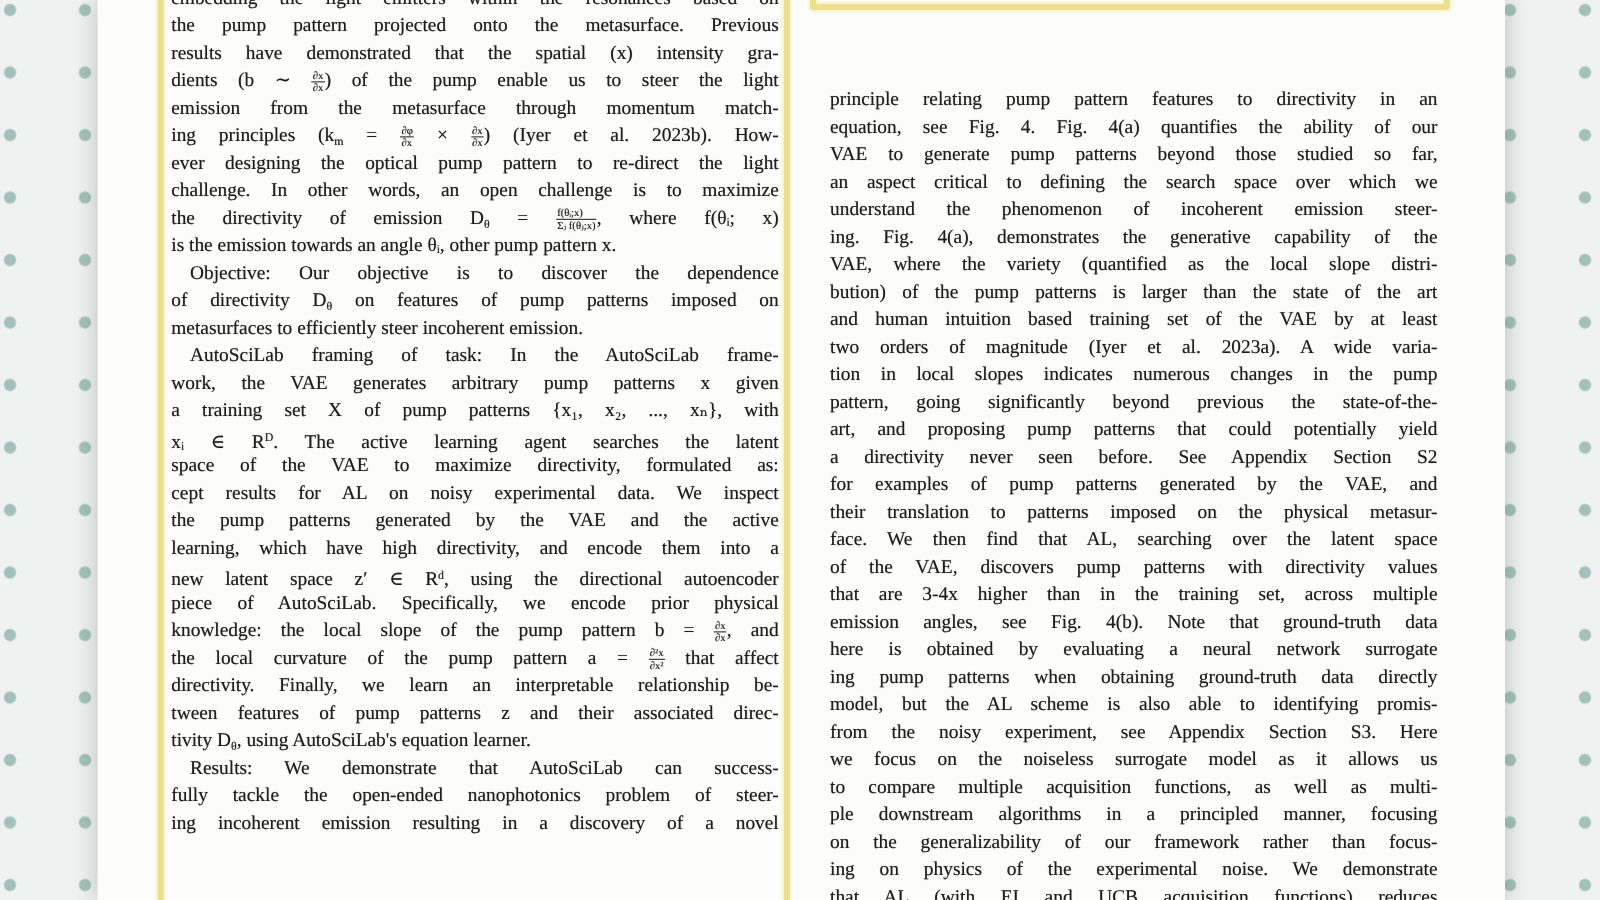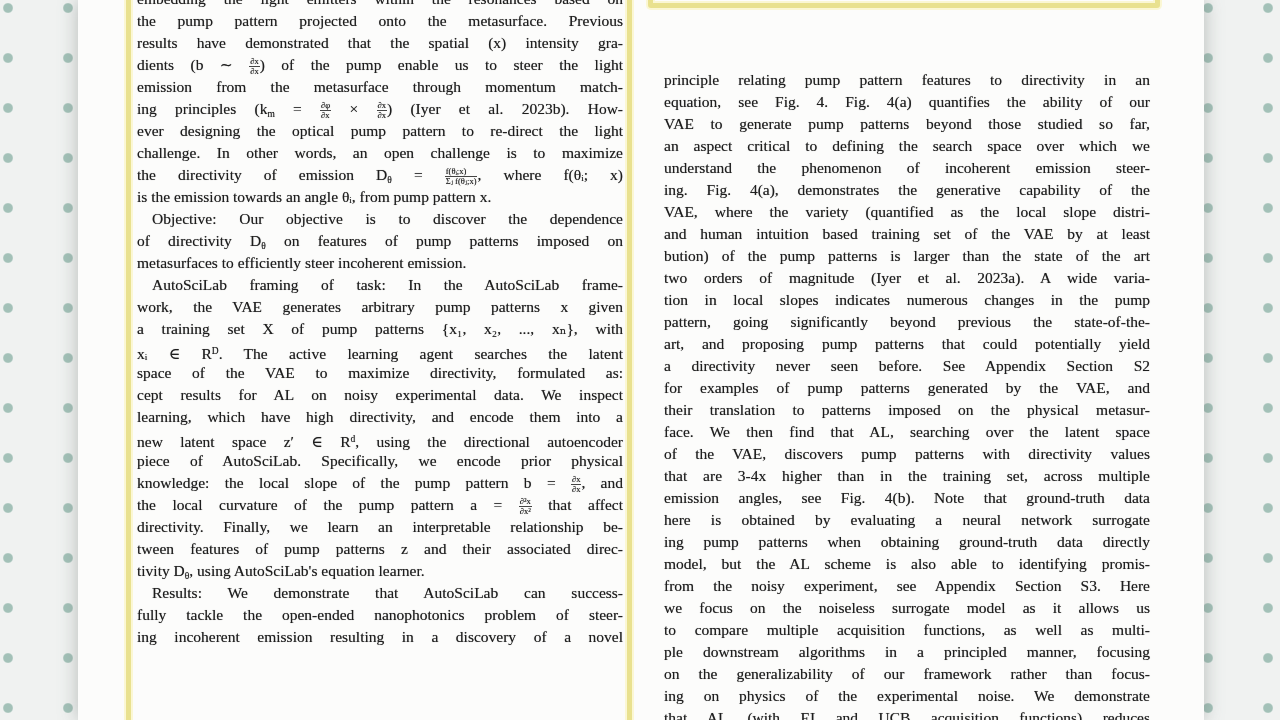--- a/index.html
+++ b/index.html
@@ -65,30 +65,31 @@
 <div class="col col-left">
     <div class="line">embedding the light emitters within the resonances based on</div>
     <div class="line">the pump pattern projected onto the metasurface. Previous</div>
     <div class="line">results have demonstrated that the spatial (x) intensity gra-</div>
     <div class="line">dients (b ∼ <span class="frac"><span class="fn">∂x</span><span class="fd">∂x</span></span>) of the pump enable us to steer the light</div>
     <div class="line">emission from the metasurface through momentum match-</div>
     <div class="line">ing principles (k<sub>m</sub> = <span class="frac"><span class="fn">∂φ</span><span class="fd">∂x</span></span> × <span class="frac"><span class="fn">∂x</span><span class="fd">∂x</span></span>) (Iyer et al. 2023b). How-</div>
     <div class="line">ever designing the optical pump pattern to re-direct the light</div>
     <div class="line">challenge. In other words, an open challenge is to maximize</div>
     <div class="line">the directivity of emission D<sub>θ</sub> = <span class="frac"><span class="fn">f(θᵢ;x)</span><span class="fd">Σⱼ f(θⱼ;x)</span></span>, where f(θᵢ; x)</div>
-    <div class="line end">is the emission towards an angle θᵢ, from pump pattern x.</div>
+    <div class="line end">is the emission towards an angle θᵢ, other pump pattern x.</div>
     <div class="line indent"><b>Objective</b>: Our objective is to discover the dependence</div>
     <div class="line">of directivity D<sub>θ</sub> on features of pump patterns imposed on</div>
     <div class="line end">metasurfaces to efficiently steer incoherent emission.</div>
     <div class="line indent"><b>AutoSciLab framing of task</b>: In the AutoSciLab frame-</div>
     <div class="line">work, the VAE generates arbitrary pump patterns <b>x</b> given</div>
     <div class="line">a training set <b>X</b> of pump patterns {<b>x</b>₁, <b>x</b>₂, ..., <b>x</b>ₙ}, with</div>
     <div class="line"><b>x</b>ᵢ ∈ <b>R</b><sup>D</sup>. The active learning agent searches the latent</div>
     <div class="line">space of the VAE to maximize directivity, formulated as:</div>
     <div class="line">cept results for AL on noisy experimental data. We inspect</div>
+    <div class="line">the pump patterns generated by the VAE and the active</div>
     <div class="line">learning, which have high directivity, and encode them into a</div>
     <div class="line">new latent space <b>z</b>′ ∈ <b>R</b><sup>d</sup>, using the directional autoencoder</div>
     <div class="line">piece of AutoSciLab. Specifically, we encode prior physical</div>
     <div class="line">knowledge: the local slope of the pump pattern b = <span class="frac"><span class="fn">∂x</span><span class="fd">∂x</span></span>, and</div>
     <div class="line">the local curvature of the pump pattern a = <span class="frac"><span class="fn">∂²x</span><span class="fd">∂x²</span></span> that affect</div>
     <div class="line">directivity. Finally, we learn an interpretable relationship be-</div>
     <div class="line">tween features of pump patterns <b>z</b> and their associated direc-</div>
     <div class="line end">tivity D<sub>θ</sub>, using AutoSciLab's equation learner.</div>
     <div class="line indent"><b>Results</b>: We demonstrate that AutoSciLab can success-</div>
     <div class="line">fully tackle the open-ended nanophotonics problem of steer-</div>
@@ -96,22 +97,22 @@
   </div>
 
 <div class="col col-right">
     <div class="line">principle relating pump pattern features to directivity in an</div>
     <div class="line">equation, see Fig. 4. Fig. 4(a) quantifies the ability of our</div>
     <div class="line">VAE to generate pump patterns beyond those studied so far,</div>
     <div class="line">an aspect critical to defining the search space over which we</div>
     <div class="line">understand the phenomenon of incoherent emission steer-</div>
     <div class="line">ing. Fig. 4(a), demonstrates the generative capability of the</div>
     <div class="line">VAE, where the variety (quantified as the local slope distri-</div>
+    <div class="line">bution) of the pump patterns is larger than the state of the art</div>
     <div class="line">and human intuition based training set of the VAE by at least</div>
-    <div class="line">bution) of the pump patterns is larger than the state of the art</div>
     <div class="line">two orders of magnitude (Iyer et al. 2023a). A wide varia-</div>
     <div class="line">tion in local slopes indicates numerous changes in the pump</div>
     <div class="line">pattern, going significantly beyond previous the state-of-the-</div>
     <div class="line">art, and proposing pump patterns that could potentially yield</div>
     <div class="line">a directivity never seen before. See <b>Appendix Section S2</b></div>
     <div class="line">for examples of pump patterns generated by the VAE, and</div>
     <div class="line">their translation to patterns imposed on the physical metasur-</div>
     <div class="line">face. We then find that AL, searching over the latent space</div>
     <div class="line">of the VAE, discovers pump patterns with directivity values</div>
     <div class="line">that are 3-4x higher than in the training set, across multiple</div>

